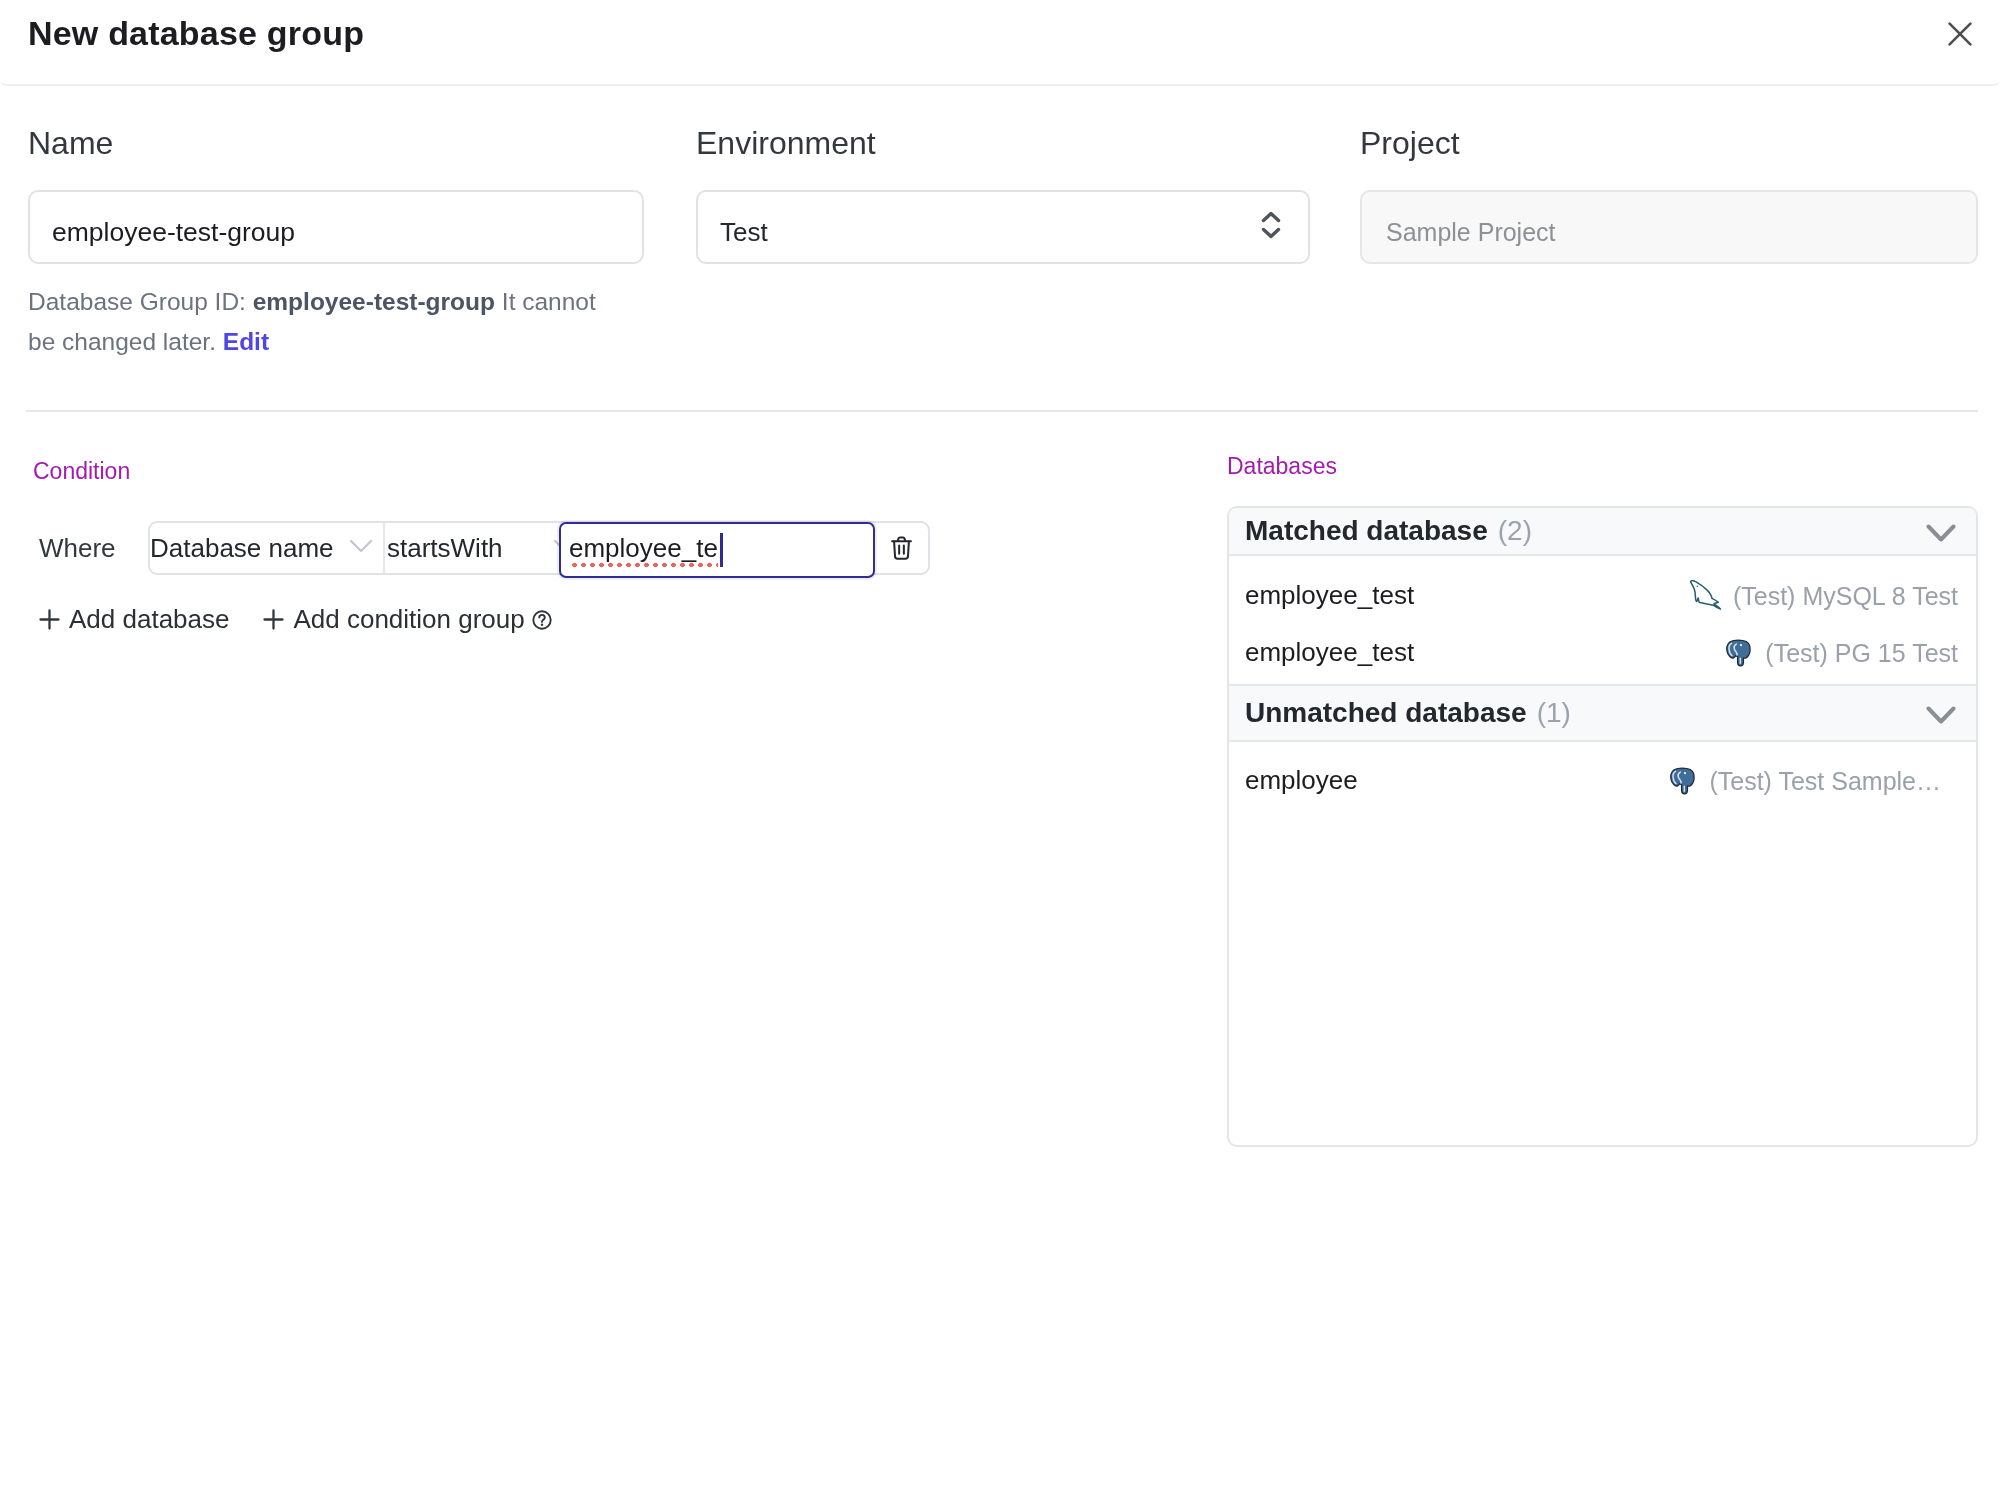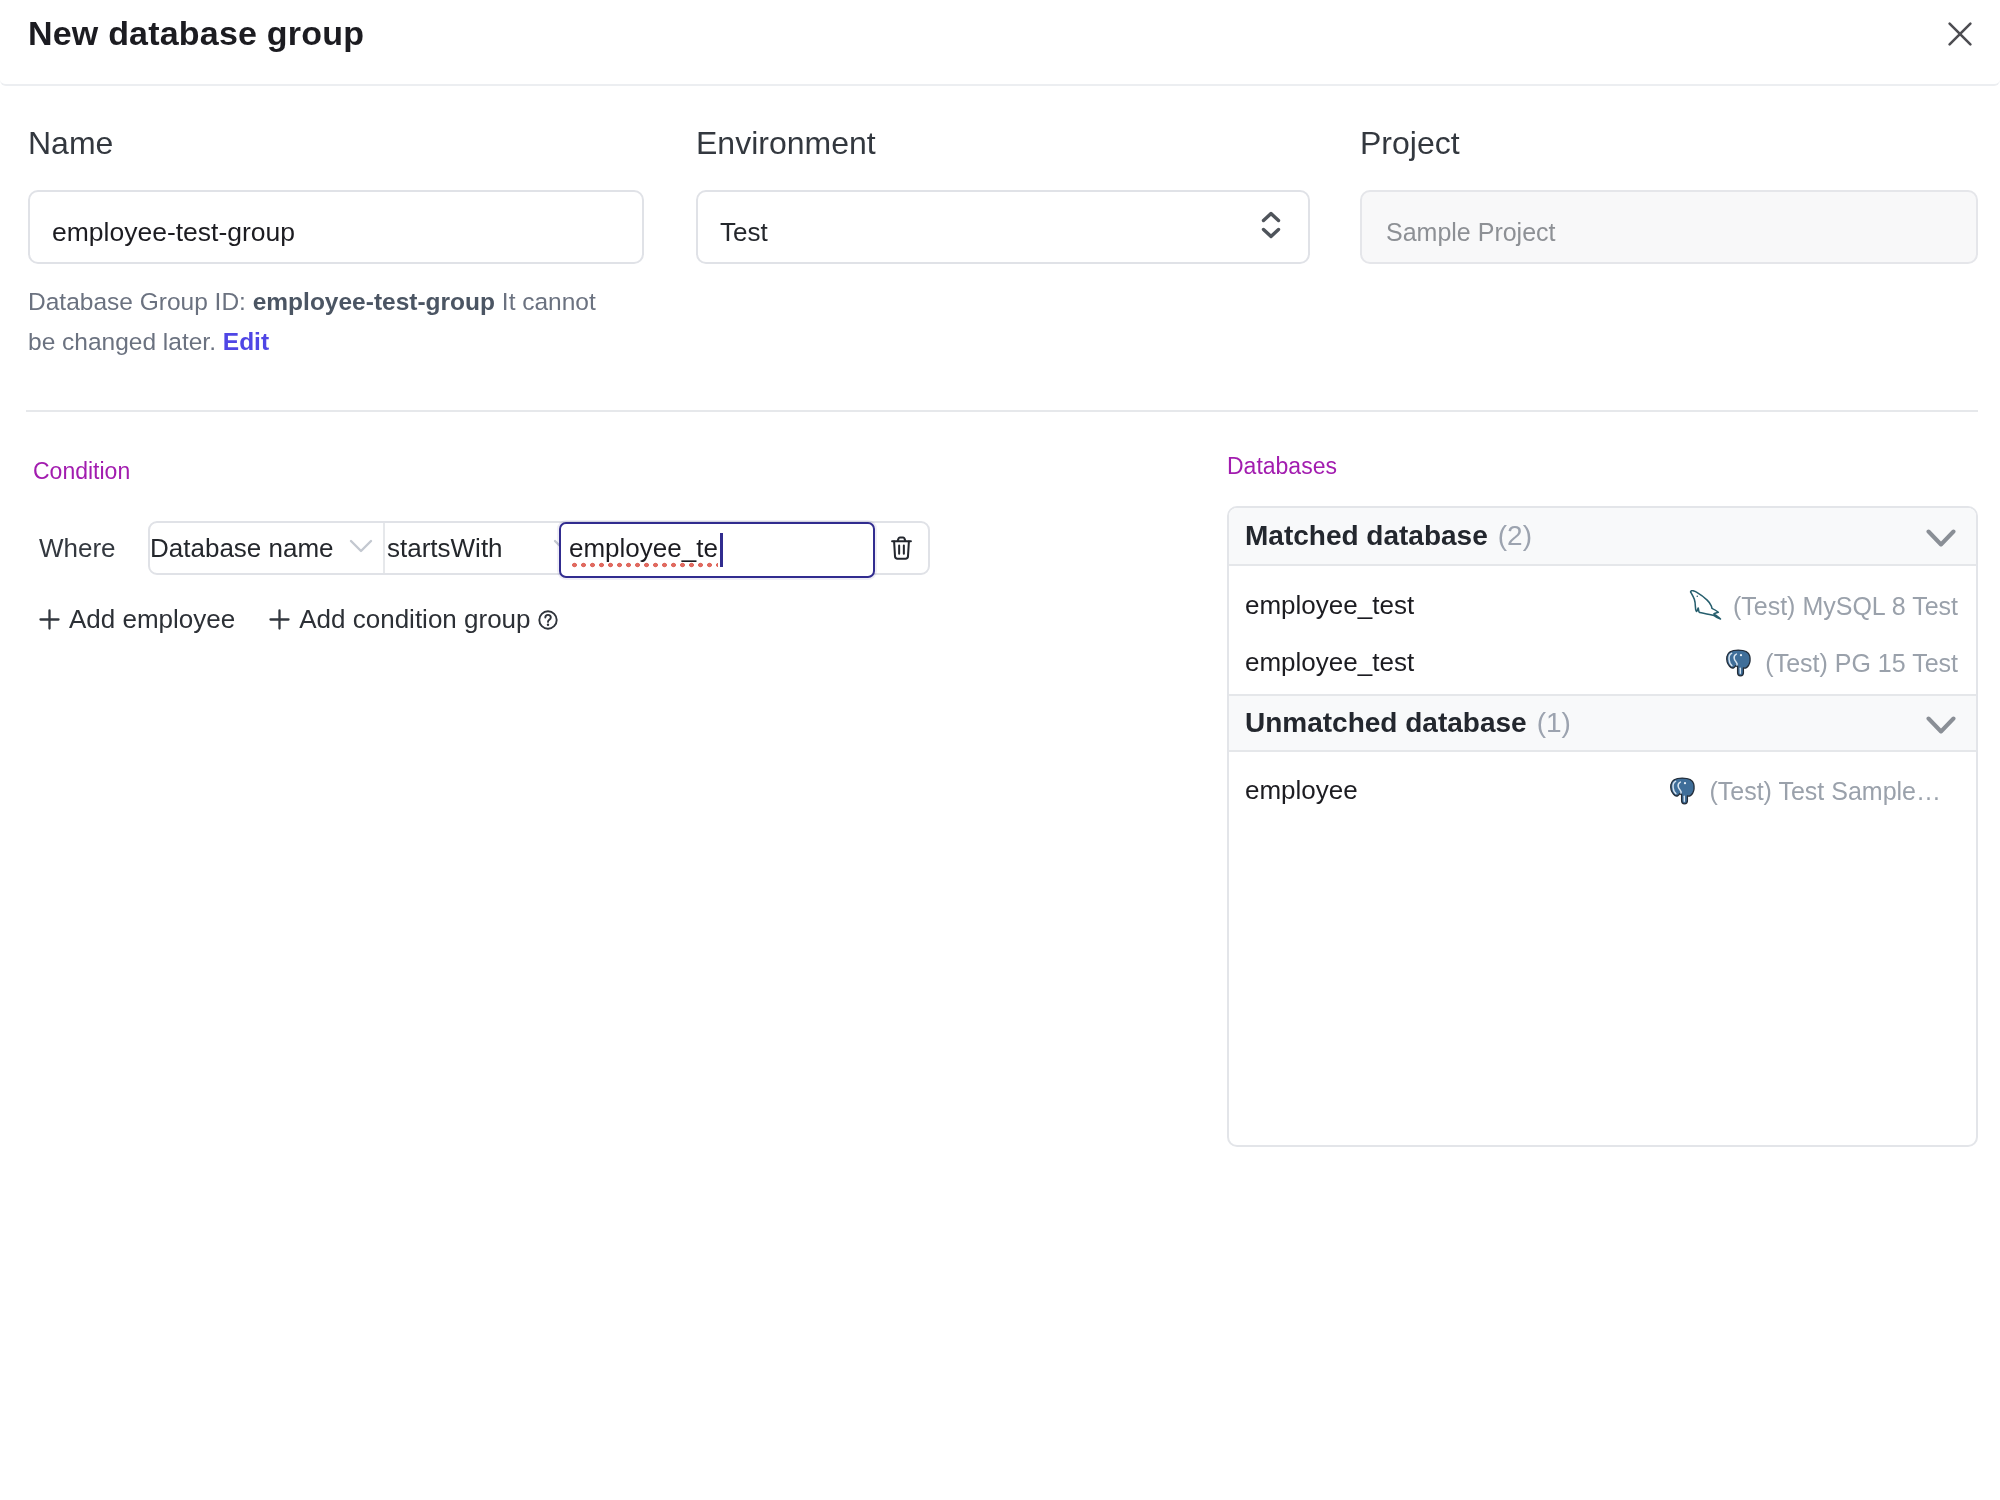--- a/index.html
+++ b/index.html
@@ -69,21 +69,21 @@
   .add-row { margin-top:29px; margin-left:9px; display:flex; align-items:center; column-gap:32px; }
   .text-btn { display:flex; align-items:center; background:none; border:none; cursor:pointer;
               font-family:"Liberation Sans", sans-serif; font-size:26px; color:#2c3036; }
   .text-btn .plus { margin-right:7px; display:flex; }
   .help-icon { margin-left:6px; display:flex; }
 
   
   .db-col { position:absolute; top:444px; left:1227px; width:751px; }
   .db-panel { margin-top:18px; width:751px; height:641px; border:2px solid #e3e5e9; border-radius:10px;
               overflow:hidden; display:flex; flex-direction:column; background:#fff; }
-  .grp-header { height:58px; flex:none; background:#f8f9fa; border-bottom:2px solid #e5e7ea;
+  .grp-header { height:48px; flex:none; background:#f8f9fa; border-bottom:2px solid #e5e7ea;
                 display:flex; align-items:center; padding:0 20px 0 16px; cursor:pointer; }
   .grp-header.second { border-top:2px solid #e5e7ea; height:58px; }
   .grp-title { font-size:28px; font-weight:700; color:#23272e; }
   .grp-count { margin-left:10px; font-size:28px; color:#9ca3af; }
   .grp-chevron { margin-left:auto; display:flex; position:relative; top:2px; }
   .grp-rows { padding:11px 0 3px; }
   .grp-rows.unmatched { padding-top:10px; padding-bottom:0; }
   .db-row { height:57px; display:flex; align-items:center; padding:0 18px 0 16px;gap:45px; }
   .db-name { font-size:26px; color:#1c1c21; }
   .db-instance { margin-left:auto; display:flex; align-items:flex-end; color:#9aa1ab; font-size:25px; }
@@ -173,21 +173,21 @@
     </div>
   </div>
 
   <div class="add-row">
     <button class="text-btn">
       <span class="plus">
         <svg width="25" height="25" viewBox="0 0 25 25" fill="none">
           <path d="M12.5 3.5 V21.5 M3.5 12.5 H21.5" stroke="#33383f" stroke-width="2.3" stroke-linecap="round"></path>
         </svg>
       </span>
-      <span>Add employee</span>
+      <span>Add database</span>
     </button>
     <button class="text-btn">
       <span class="plus">
         <svg width="25" height="25" viewBox="0 0 25 25" fill="none">
           <path d="M12.5 3.5 V21.5 M3.5 12.5 H21.5" stroke="#33383f" stroke-width="2.3" stroke-linecap="round"></path>
         </svg>
       </span>
       <span>Add condition group</span>
       <span class="help-icon">
         <svg width="22" height="22" viewBox="0 0 22 22" fill="none">

